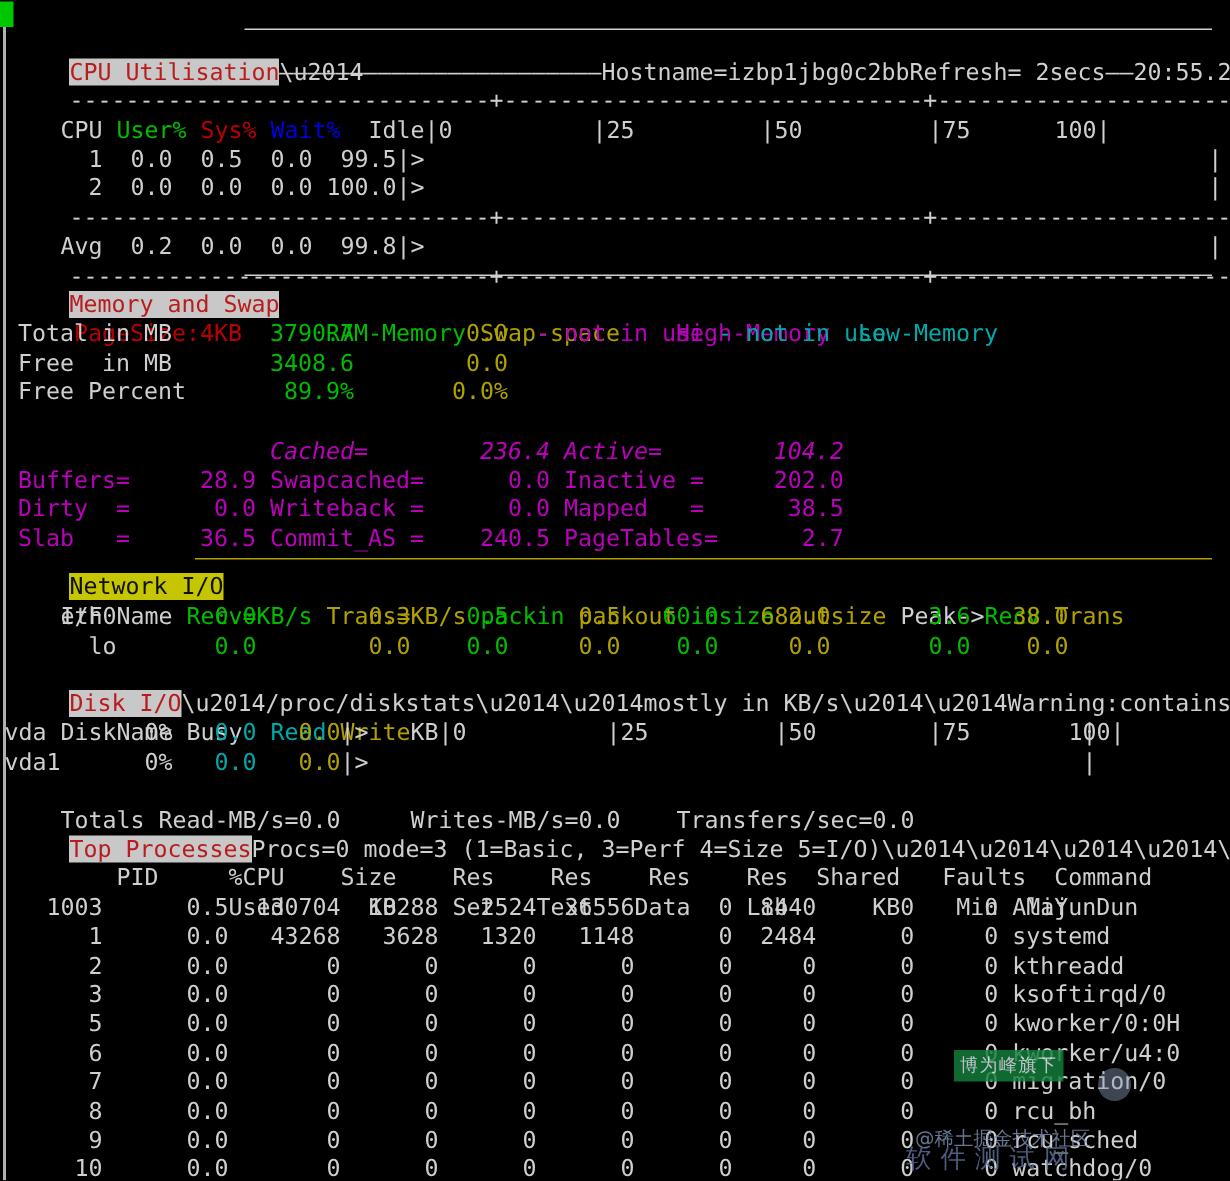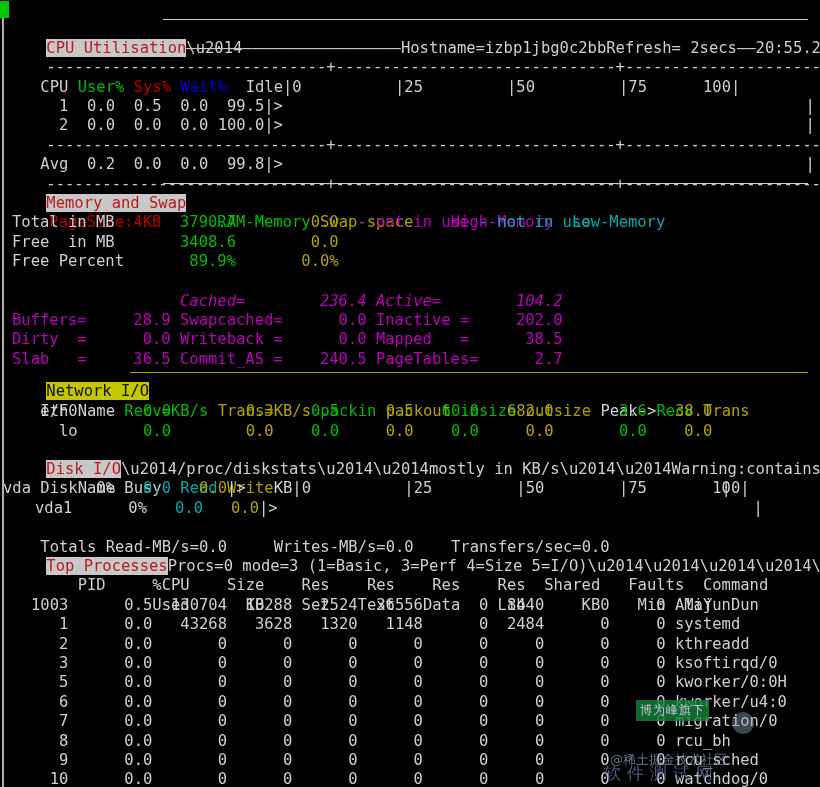--- a/index.html
+++ b/index.html
@@ -209,21 +209,21 @@
   <div class="row" style="top:440.6px;left:9px;">
     <span class="chip">Disk I/O</span><span class="c-white">\u2014</span><span class="c-white">/proc/diskstats</span><span class="c-white">\u2014\u2014</span><span class="c-white">mostly in KB/s</span><span class="c-white">\u2014\u2014</span><span class="c-white">Warning:contains duplicates</span>
   </div>
 
   <div class="row" style="top:460px;left:3px;">
     <span class="c-white">DiskName</span><span> </span><span class="c-white">Busy</span><span>  </span><span class="c-cyan">Read</span><span> </span><span class="c-yellow">Write</span><span class="c-white">KB</span><span class="c-white cell">|0          |25         |50        |75       100|</span>
   </div>
 
   <div id="disk-rows">
       <div class="row" style="top: 479.4px; left: 3px;"><span class="c-white cell">vda      </span><span class="c-white cell"> 0%</span><span class="c-cyan cell">   0.0</span><span class="c-yellow cell">   0.0</span><span class="c-white cell">|&gt;                                                   |</span></div>
-      <div class="row" style="top: 498.8px; left: 3px; padding-left: 32px;"><span class="c-white cell">vda1     </span><span class="c-white cell"> 0%</span><span class="c-cyan cell">   0.0</span><span class="c-yellow cell">   0.0</span><span class="c-white cell">|&gt;                                                   |</span></div>
+      <div class="row" style="top: 498.8px; left: 3px;"><span class="c-white cell">vda1     </span><span class="c-white cell"> 0%</span><span class="c-cyan cell">   0.0</span><span class="c-yellow cell">   0.0</span><span class="c-white cell">|&gt;                                                   |</span></div>
     </div>
 
   <div class="row" style="top:518.2px;left:3px;">
     <span class="c-white">Totals</span><span> </span><span class="c-white">Read-MB/s=0.0</span><span>     </span><span class="c-white">Writes-MB/s=0.0</span><span>    </span><span class="c-white">Transfers/sec=0.0</span>
   </div>
 
   <div class="row" style="top:537.6px;left:9px;">
     <span class="chip">Top Processes</span><span class="c-white">Procs=0 mode=3 (1=Basic, 3=Perf 4=Size 5=I/O)</span><span class="c-white">\u2014\u2014\u2014\u2014\u2014\u2014\u2014\u2014\u2014\u2014\u2014\u2014\u2014\u2014</span>
   </div>
 

